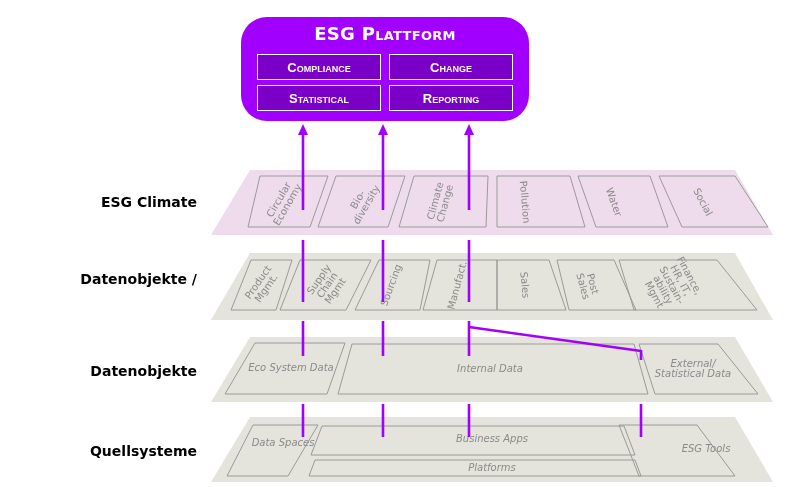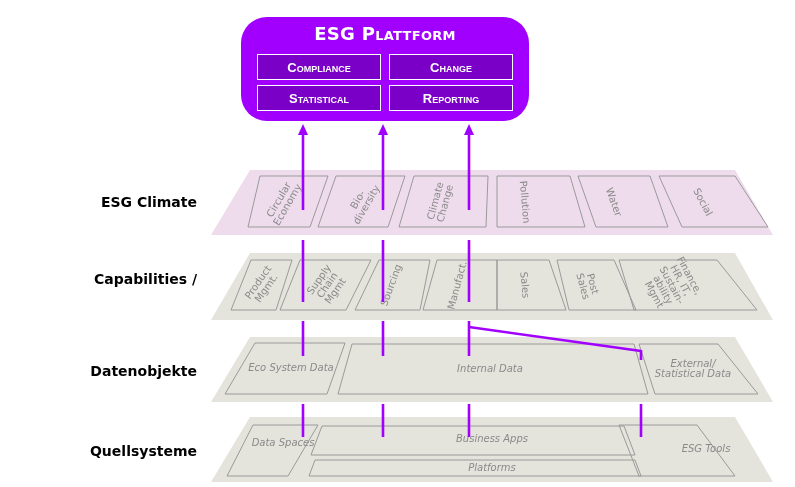--- a/index.html
+++ b/index.html
@@ -153,17 +153,17 @@
   <div class="platform">
     <div class="platform-title">ESG Plattform</div>
     <div class="pbox" style="left:16px;top:37px">Compliance</div>
     <div class="pbox" style="left:148px;top:37px">Change</div>
     <div class="pbox" style="left:16px;top:68px">Statistical</div>
     <div class="pbox" style="left:148px;top:68px">Reporting</div>
   </div>
 
   <div class="layer-label" style="top:194px">ESG Climate</div>
   <div class="layer-label" style="top:271px">
-    <div>Capabilities /</div>
+    <div>Datenobjekte /</div>
   </div>
   <div class="layer-label" style="top:443px">Quellsysteme</div>
   <div class="layer-label" style="top:363px">Datenobjekte</div>
 </div>
 
 </body></html>

